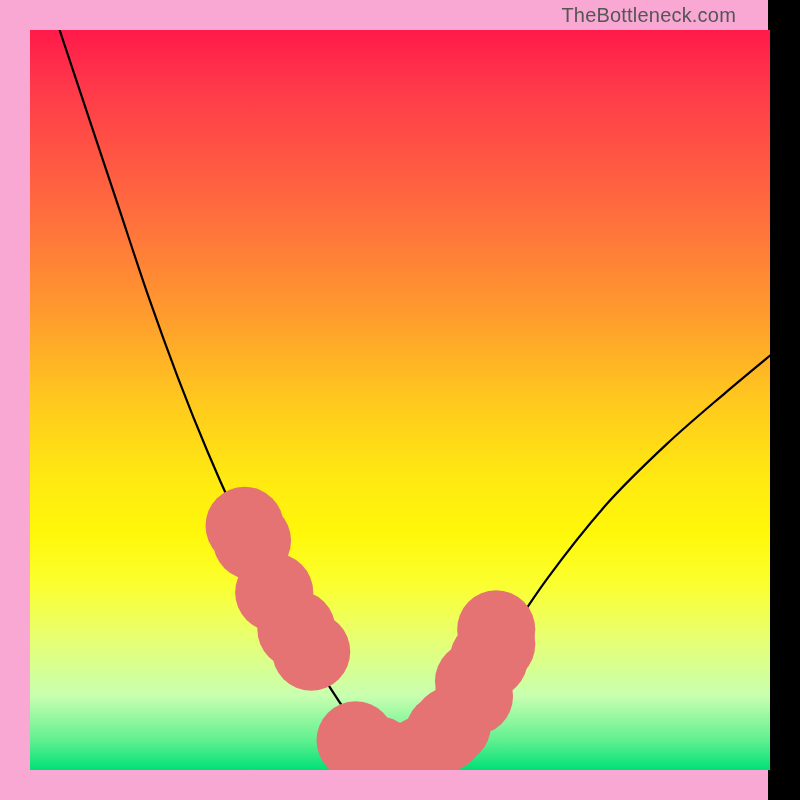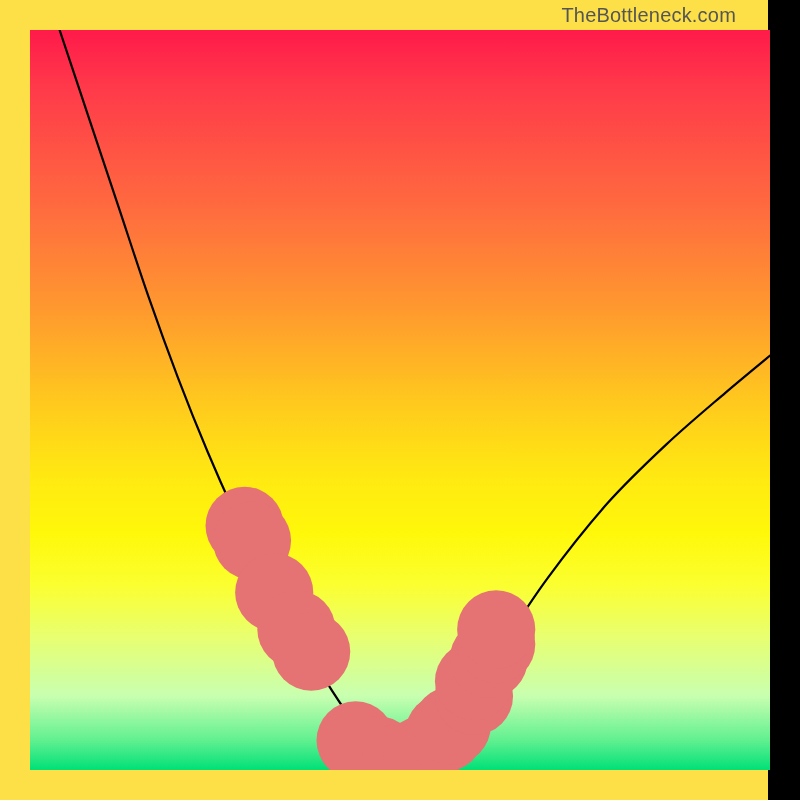--- a/index.html
+++ b/index.html
@@ -10,21 +10,21 @@
     overflow: hidden;
     background: #000;
     font-family: Arial, sans-serif;
   }
   .frame {
     position: absolute;
     top: 0;
     left: 0;
     width: 768px;
     height: 800px;
-    background: #fde047;
+    background: #f9a8d4;
   }
   .plot-area {
     position: absolute;
     top: 30px;
     left: 30px;
     width: 740px;
     height: 740px;
     overflow: hidden;
   }
   .gradient-bg {

